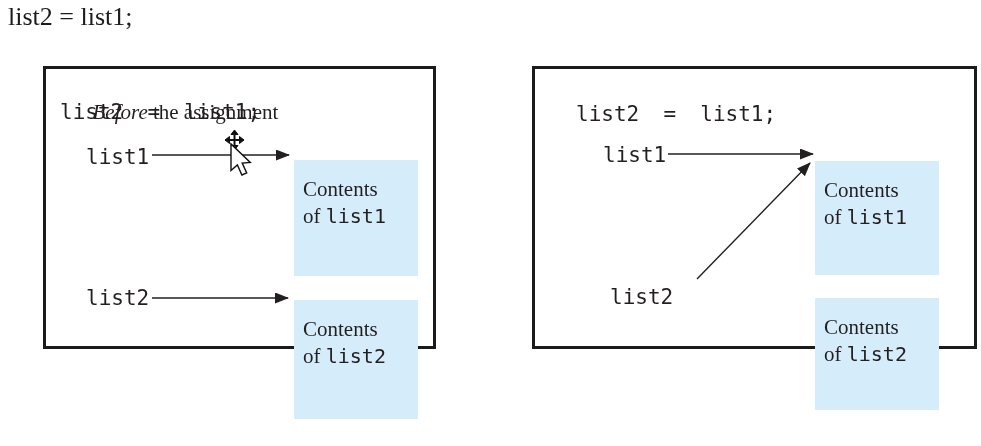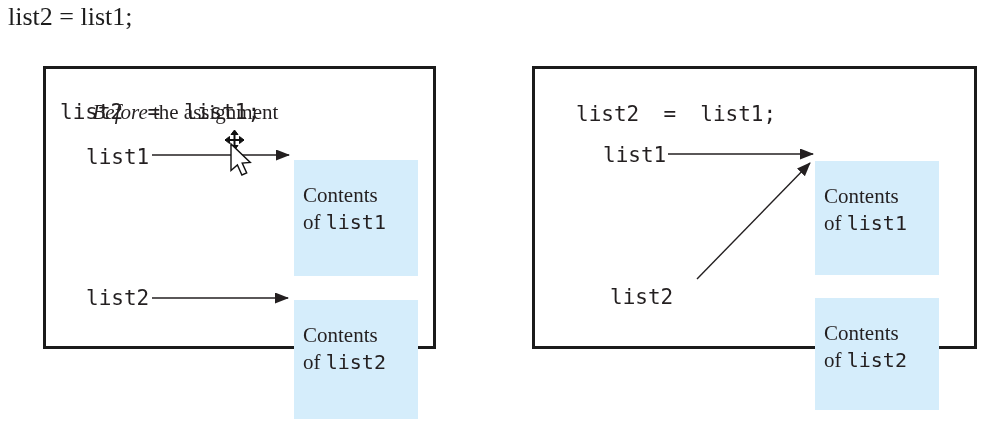--- a/index.html
+++ b/index.html
@@ -23,21 +23,21 @@
   .code-stmt{
     font-family:"DejaVu Sans Mono","Liberation Mono",monospace;
     font-size:21px;line-height:24px;white-space:pre;word-spacing:0.55em;
   }
   .ref-label{
     font-family:"DejaVu Sans Mono","Liberation Mono",monospace;
     font-size:21px;white-space:pre;
   }
   .contents-box{
     position:absolute;background:#d5edfb;
-    padding:22px 0 0 9px;box-sizing:border-box;
+    padding:16px 0 0 9px;box-sizing:border-box;
     font-size:21px;line-height:27px;
   }
   .contents-box .mono{
     font-family:"DejaVu Sans Mono","Liberation Mono",monospace;
     font-size:20px;
   }
   #arrow-layer{position:absolute;left:0;top:0;pointer-events:none;}
   .arrow{stroke:#231f20;stroke-width:1.4;fill:none;}
 </style>
 </head>

